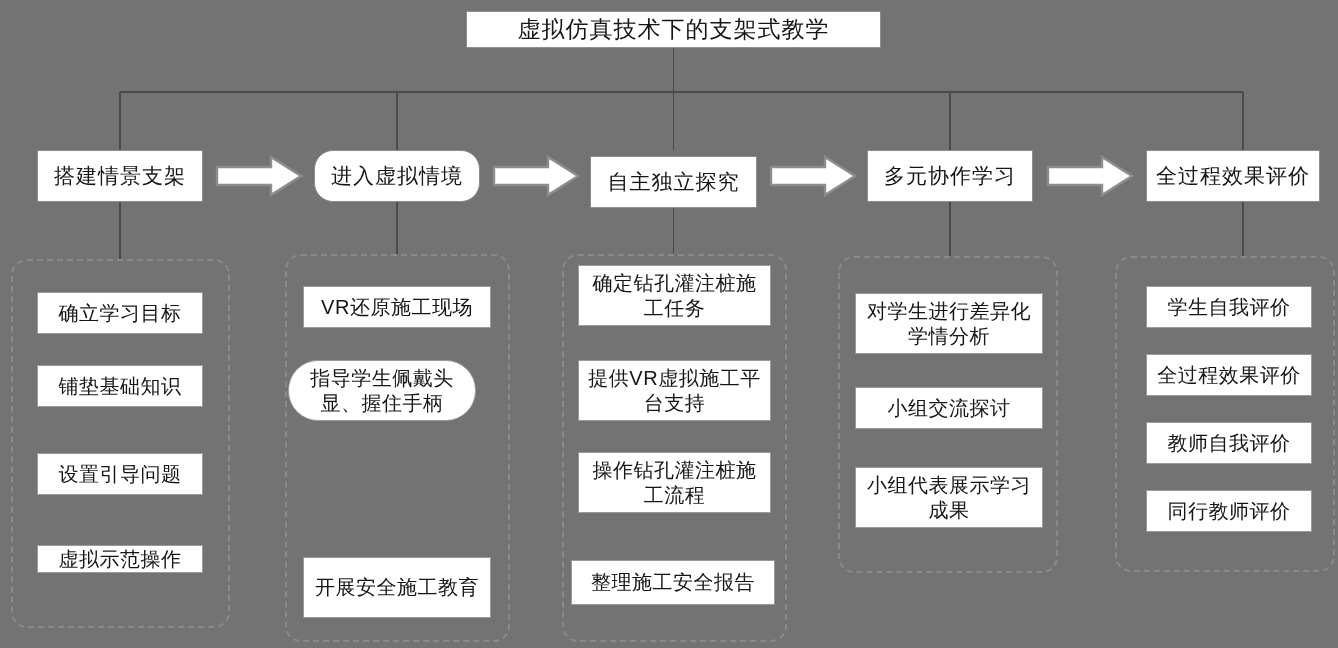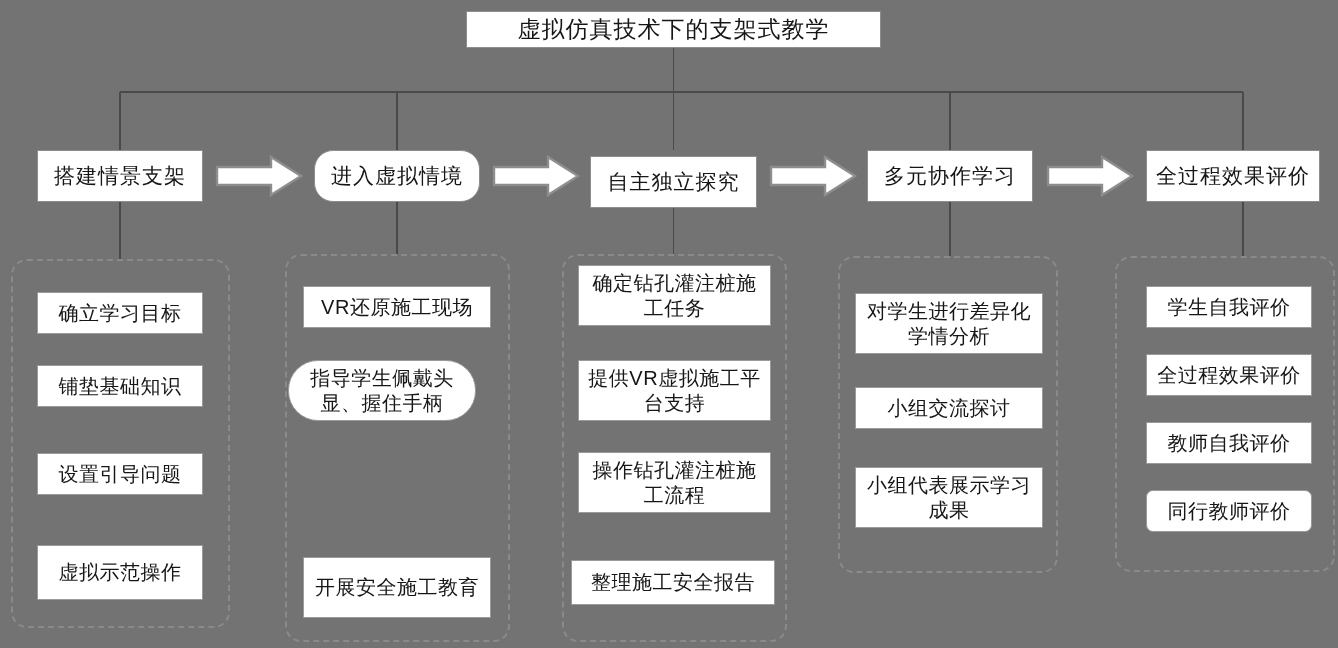--- a/index.html
+++ b/index.html
@@ -137,21 +137,21 @@
     <polygon points="2,13 56,13 56,3 86,22 56,41 56,31 2,31" fill="#ffffff" stroke="#8d8d8d" stroke-width="2.4" stroke-linejoin="miter"></polygon>
   </svg>
   <svg class="block-arrow" style="left:1046px; top:154px;" width="88" height="44" viewBox="0 0 88 44" xmlns="http://www.w3.org/2000/svg">
     <polygon points="2,13 56,13 56,3 86,22 56,41 56,31 2,31" fill="#ffffff" stroke="#8d8d8d" stroke-width="2.4" stroke-linejoin="miter"></polygon>
   </svg>
 
   <div class="group" style="left:11px; top:259px; width:219px; height:369px;"></div>
   <div class="item-box" style="left:37px; top:292px; width:166px; height:42px;">确立学习目标</div>
   <div class="item-box" style="left:37px; top:365px; width:166px; height:42px;">铺垫基础知识</div>
   <div class="item-box" style="left:37px; top:453px; width:166px; height:42px;">设置引导问题</div>
-  <div class="item-box" style="left:37px; top:545px; width:166px; height:55px;">虚拟示范操作</div>
+  <div class="item-box" style="left:37px; top:545px; width:166px; height:28px;">虚拟示范操作</div>
 
   <div class="group" style="left:285px; top:254px; width:225px; height:388px;"></div>
   <div class="item-box" style="left:303px; top:286px; width:188px; height:42px;">VR还原施工现场</div>
   <div class="item-box two-line" style="left:288px; top:360px; width:188px; height:61px;border-radius:30px;">指导学生佩戴头显、握住手柄</div>
   <div class="item-box two-line" style="left:303px; top:557px; width:188px; height:61px;">开展安全施工教育</div>
 
   <div class="group" style="left:562px; top:254px; width:225px; height:388px;"></div>
   <div class="item-box two-line" style="left:578px; top:265px; width:193px; height:61px;">确定钻孔灌注桩施工任务</div>
   <div class="item-box two-line" style="left:578px; top:360px; width:193px; height:61px;">提供VR虚拟施工平台支持</div>
   <div class="item-box two-line" style="left:578px; top:452px; width:193px; height:61px;">操作钻孔灌注桩施工流程</div>
@@ -159,15 +159,15 @@
 
   <div class="group" style="left:838px; top:256px; width:220px; height:317px;"></div>
   <div class="item-box two-line" style="left:855px; top:293px; width:188px; height:61px;text-align:center;">对学生进行差异化学情分析</div>
   <div class="item-box" style="left:855px; top:387px; width:188px; height:42px;">小组交流探讨</div>
   <div class="item-box two-line" style="left:855px; top:467px; width:188px; height:61px;">小组代表展示学习成果</div>
 
   <div class="group" style="left:1115px; top:256px; width:220px; height:316px;"></div>
   <div class="item-box" style="left:1146px; top:286px; width:166px; height:42px;">学生自我评价</div>
   <div class="item-box" style="left:1146px; top:354px; width:166px; height:42px;">全过程效果评价</div>
   <div class="item-box" style="left:1146px; top:422px; width:166px; height:42px;">教师自我评价</div>
-  <div class="item-box" style="left:1146px; top:490px; width:166px; height:42px;border-radius:7px;">同行教师评价</div>
+  <div class="item-box" style="left:1146px; top:490px; width:166px; height:42px;">同行教师评价</div>
 
 </div>
 
 </body></html>

